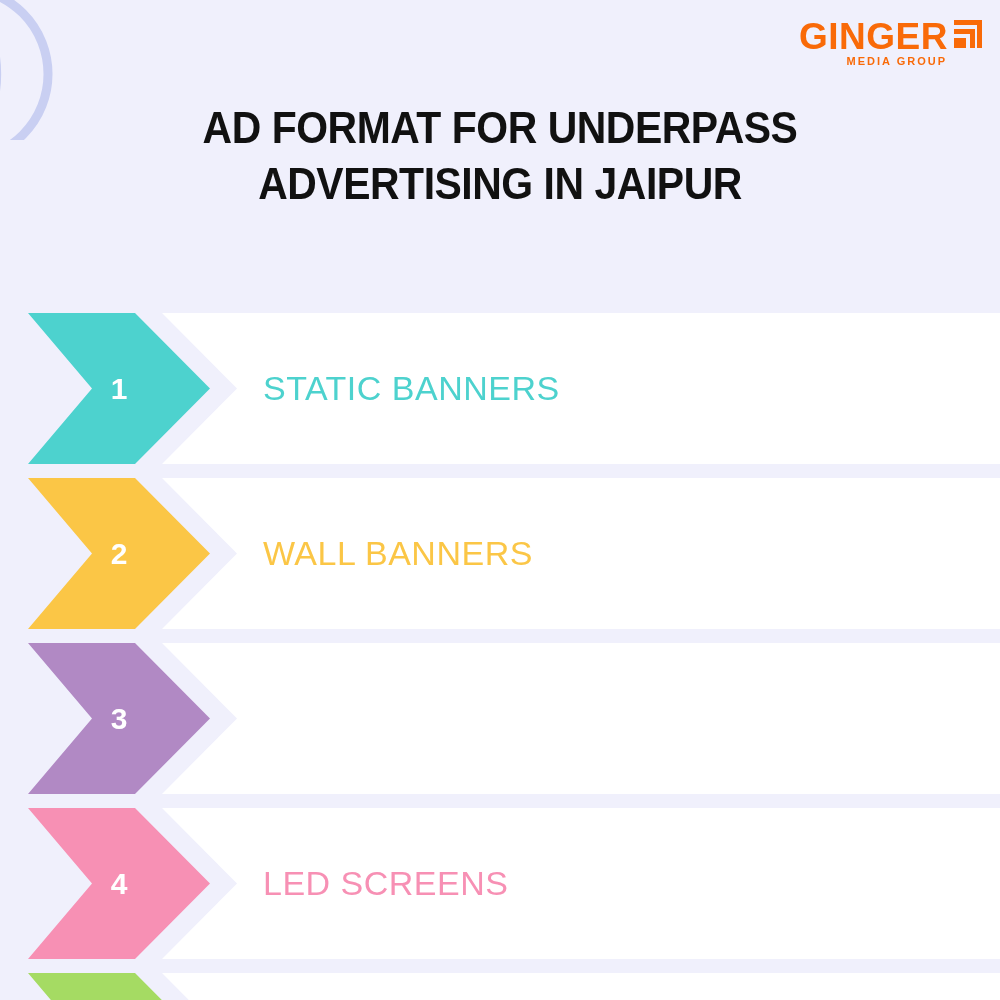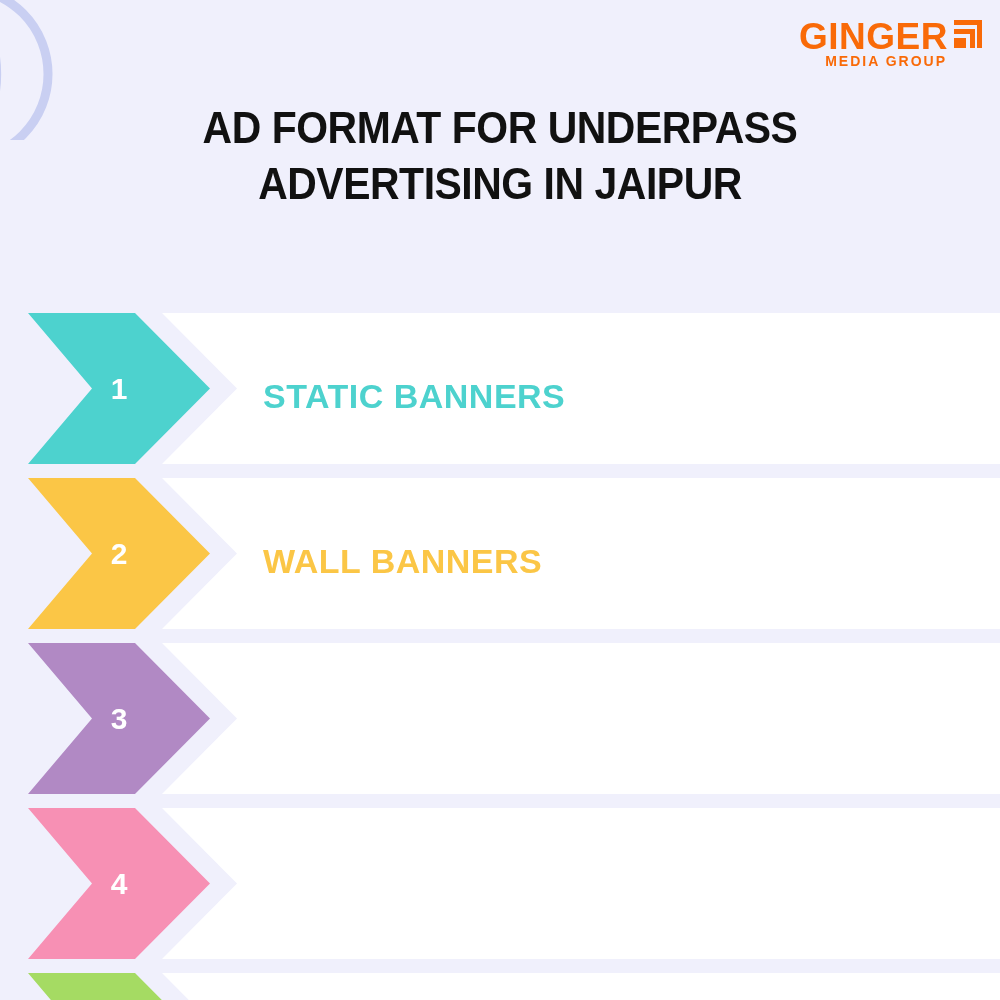--- a/index.html
+++ b/index.html
@@ -28,21 +28,21 @@
   }
   .brand-text { display:flex; flex-direction:column; align-items:flex-end; }
   .brand-word {
     font-size:37px;
     font-weight:bold;
     color:#F96A08;
     letter-spacing:0.5px;
     line-height:38px;
   }
   .brand-sub {
-    font-size:14px;
+    font-size:11px;
     font-weight:bold;
     color:#F96A08;
     letter-spacing:2.0px;
     line-height:12px;
     margin-top:-1px;
     margin-right:1px;
   }
   .brand-mark { margin-top:2px; }
 
   
@@ -97,26 +97,26 @@
     font-size:30px;
     font-weight:bold;
     margin-left:91px;
     transform:translateX(-50%);
     line-height:1;
   }
 
   .row-label {
     position:absolute;
     left:263px;
-    top:8px;
+    top:0;
     height:151px;
     display:flex;
     align-items:center;
     font-size:34px;
-    font-weight:bold;
+    font-weight:normal;
     letter-spacing:0.5px;
     white-space:nowrap;
     text-align:right;
   }
 </style>
 </head>
 <body>
 
 <div class="corner-arcs">
   <svg width="200" height="140" viewBox="0 0 200 140">
@@ -168,20 +168,21 @@
     <div class="row-chevron" style="background:#B189C4">
       <span class="row-number">3</span>
     </div>
   </div>
 
   <div class="row">
     <div class="row-band"></div>
     <div class="row-chevron" style="background:#F790B4">
       <span class="row-number">4</span>
     </div>
+    <div class="row-label" style="color:#F790B4">LED SCREENS</div>
   </div>
 
   <div class="row">
     <div class="row-band"></div>
     <div class="row-chevron" style="background:#A5DB63">
       
     </div>
     <div class="row-label" style="color:#A5DB63"></div>
   </div>
 

